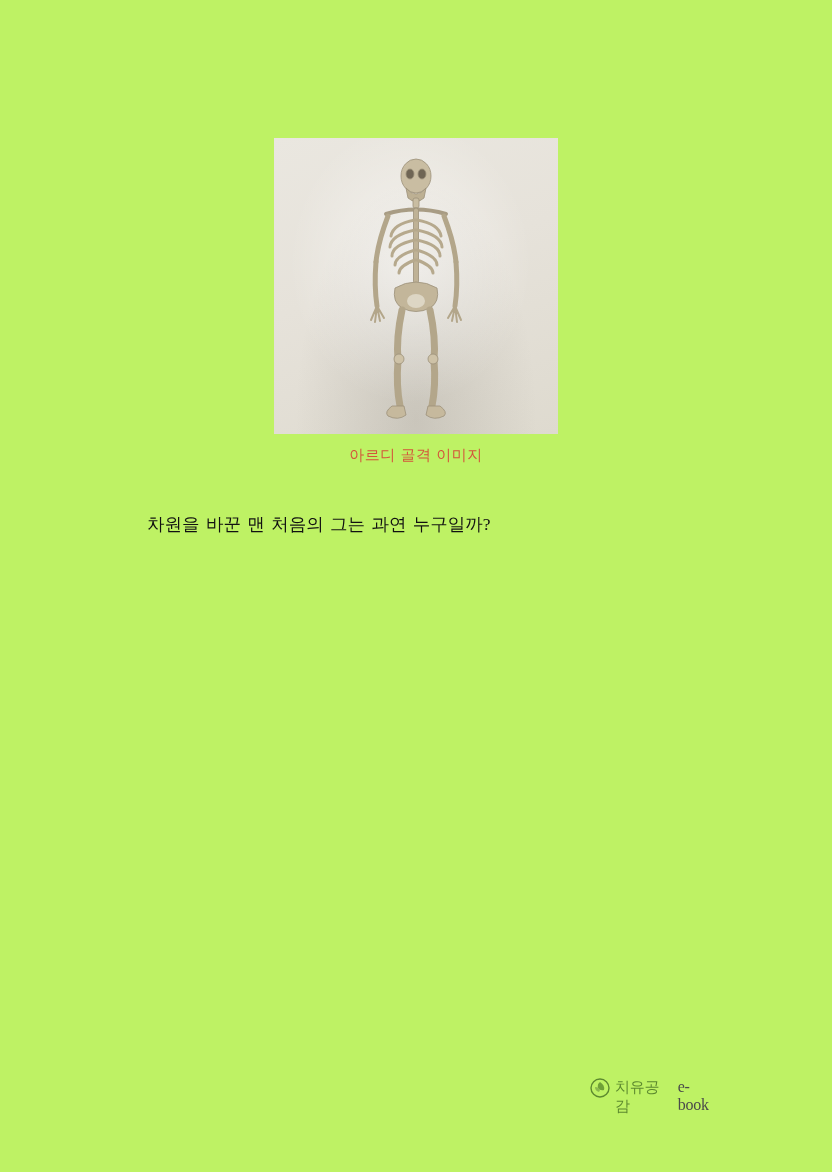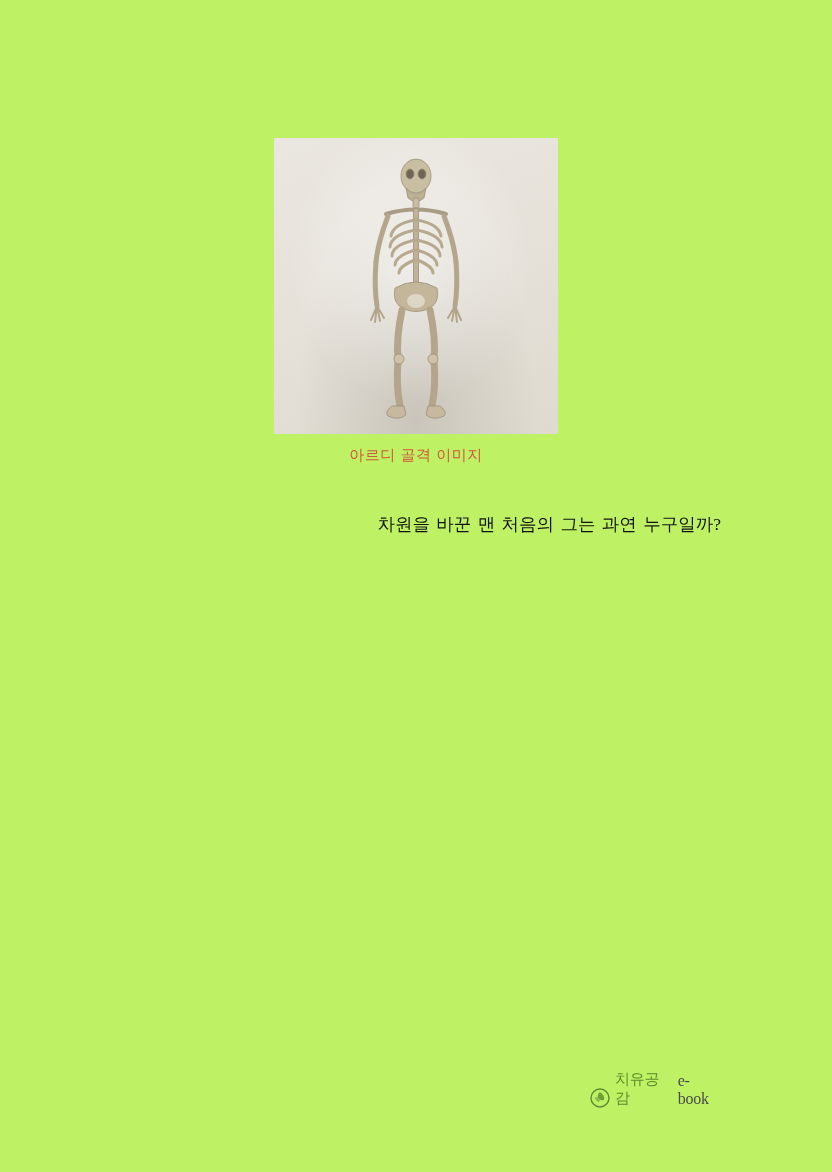--- a/index.html
+++ b/index.html
@@ -92,32 +92,32 @@
     line-height: 33px;
     text-align: justify;
     text-justify: inter-word;
     margin: 0 0 26px 0;
     text-indent: 34px;
     word-spacing: 2px;
     color: #111111;
   }
 
   .para.last-short {
-    text-align: right;
+    text-align: left;
   }
 
   
   .footer-logo {
     position: absolute;
     left: 590px;
     top: 1078px;
     width: 130px;
     height: 30px;
     display: flex;
-    align-items: flex-end;
+    align-items: flex-start;
     gap: 5px;
   }
 
   .footer-logo .mark {
     width: 20px;
     height: 20px;
     flex: 0 0 auto;
   }
 
   .footer-logo .brand {

